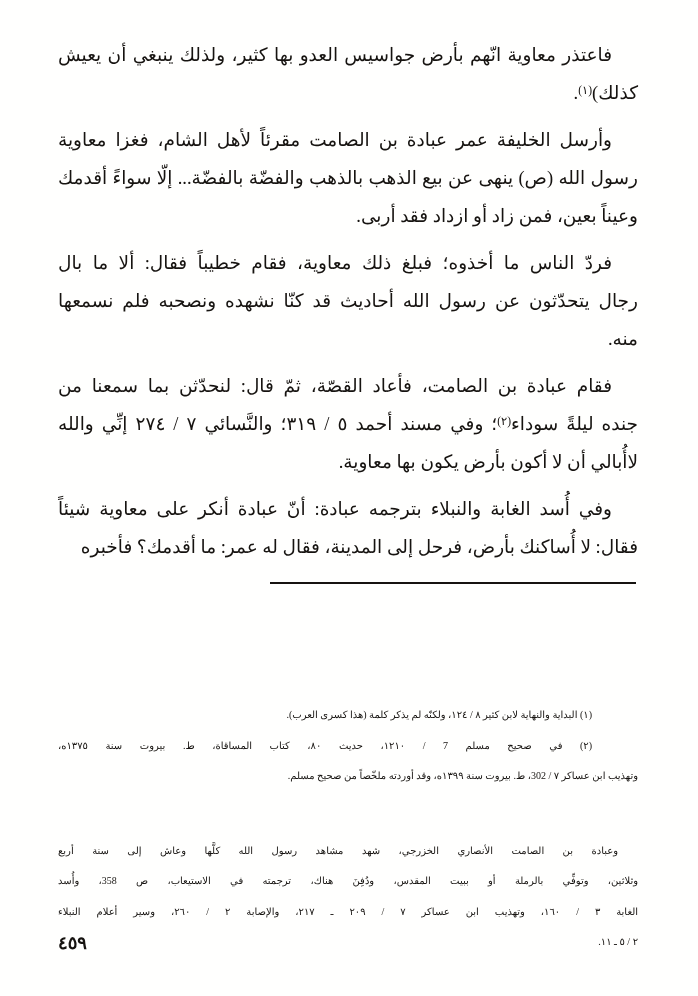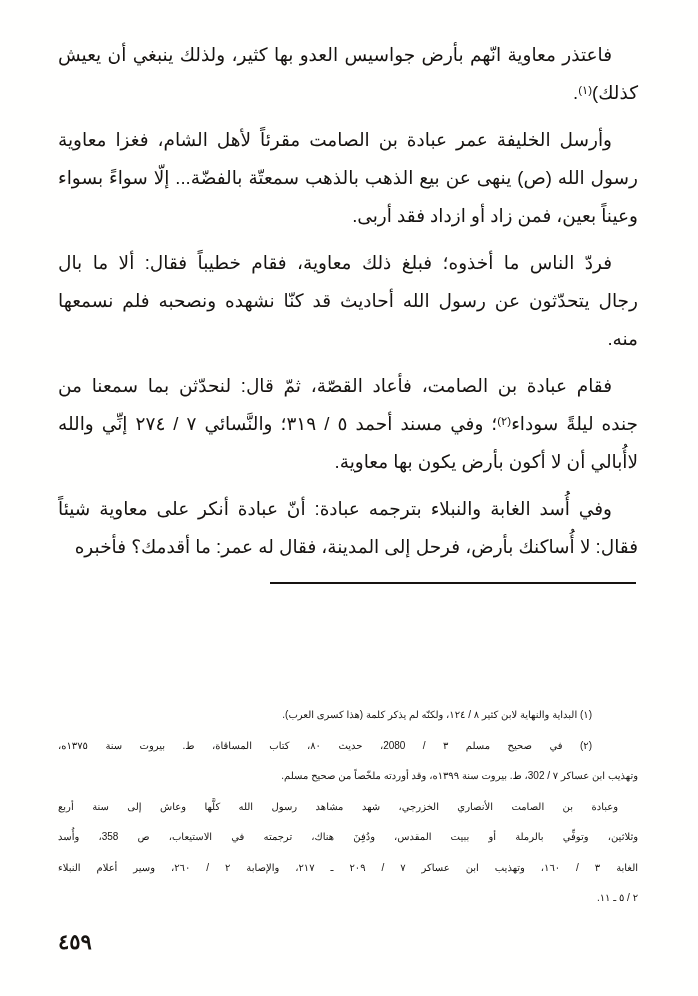--- a/index.html
+++ b/index.html
@@ -7,21 +7,21 @@
     padding: 0;
     background: #ffffff;
   }
   .page {
     position: relative;
     width: 698px;
     height: 996px;
     background: #fffffe;
     overflow: hidden;
     direction: rtl;
-    font-family: Liberation Sans, sans-serif;
+    font-family: Liberation Serif, serif;
     color: #161310;
   }
   .body-text {
     position: absolute;
     top: 36px;
     right: 60px;
     left: 58px;
   }
   .bpara { margin: 0 0 9px 0; }
   .bpara:last-child { margin-bottom: 0; }
@@ -51,47 +51,47 @@
     right: 60px;
     left: 58px;
   }
   .fline {
     font-size: 10px;
     line-height: 30.5px;
     text-align: justify;
     text-align-last: justify;
   }
   .fline.fnum { padding-right: 46px; }
-  .fline.findent { padding-right: 20px; }
+  .fline.findent { padding-right: 20px; margin-top: 44px; }
   .fline.last { text-align-last: right; }
   .page-num {
     position: absolute;
     bottom: 42px;
     left: 58px;
-    font-size: 21px;
+    font-size: 18px;
     font-weight: 700;
     letter-spacing: 2px;
     direction: rtl;
   }
 </style>
 </head>
 <body>
 
 <div class="page">
 
   <div class="body-text">
 
     <div class="bpara">
       <div class="bline first">فاعتذر معاوية انّهم بأرض جواسيس العدو بها كثير، ولذلك ينبغي أن يعيش</div>
       <div class="bline last"><span>كذلك)</span><sup class="fnref">(١)</sup><span>.</span></div>
     </div>
 
     <div class="bpara">
       <div class="bline first">وأرسل الخليفة عمر عبادة بن الصامت مقرئاً لأهل الشام، فغزا معاوية</div>
-      <div class="bline">رسول الله (ص) ينهى عن بيع الذهب بالذهب سمعتّة بالفضّة... إلّا سواءً بسواء</div>
+      <div class="bline">رسول الله (ص) ينهى عن بيع الذهب بالذهب والفضّة بالفضّة... إلّا سواءً أقدمك</div>
       <div class="bline last">وعيناً بعين، فمن زاد أو ازداد فقد أربى.</div>
     </div>
 
     <div class="bpara">
       <div class="bline first">فردّ الناس ما أخذوه؛ فبلغ ذلك معاوية، فقام خطيباً فقال: ألا ما بال</div>
       <div class="bline">رجال يتحدّثون عن رسول الله أحاديث قد كنّا نشهده ونصحبه فلم نسمعها</div>
       <div class="bline last">منه.</div>
     </div>
 
     <div class="bpara">
@@ -108,21 +108,21 @@
     <div class="fn-sep"></div>
   </div>
 
   <div class="footnotes">
 
     <div>
       <div class="fline fnum last">(١) البداية والنهاية لابن كثير ٨ / ١٢٤، ولكنّه لم يذكر كلمة (هذا كسرى العرب).</div>
     </div>
 
     <div>
-      <div class="fline fnum">(٢) في صحيح مسلم ٣ / 2080، حديث ٨٠، كتاب المساقاة، ط. بيروت سنة ١٣٧٥ه،</div>
+      <div class="fline fnum">(٢) في صحيح مسلم 7 / ١٢١٠، حديث ٨٠، كتاب المساقاة، ط. بيروت سنة ١٣٧٥ه،</div>
       <div class="fline last">وتهذيب ابن عساكر ٧ / 302، ط. بيروت سنة ١٣٩٩ه، وقد أوردته ملخّصاً من صحيح مسلم.</div>
     </div>
 
     <div>
       <div class="fline findent">وعبادة بن الصامت الأنصاري الخزرجي، شهد مشاهد رسول الله كلَّها وعاش إلى سنة أربع</div>
       <div class="fline">وثلاثين، وتوفِّي بالرملة أو ببيت المقدس، ودُفِنَ هناك، ترجمته في الاستيعاب، ص 358، وأُسد</div>
       <div class="fline">الغابة ٣ / ١٦٠، وتهذيب ابن عساكر ٧ / ٢٠٩ ـ ٢١٧، والإصابة ٢ / ٢٦٠، وسير أعلام النبلاء</div>
       <div class="fline last">٢ / ٥ ـ ١١.</div>
     </div>
 

